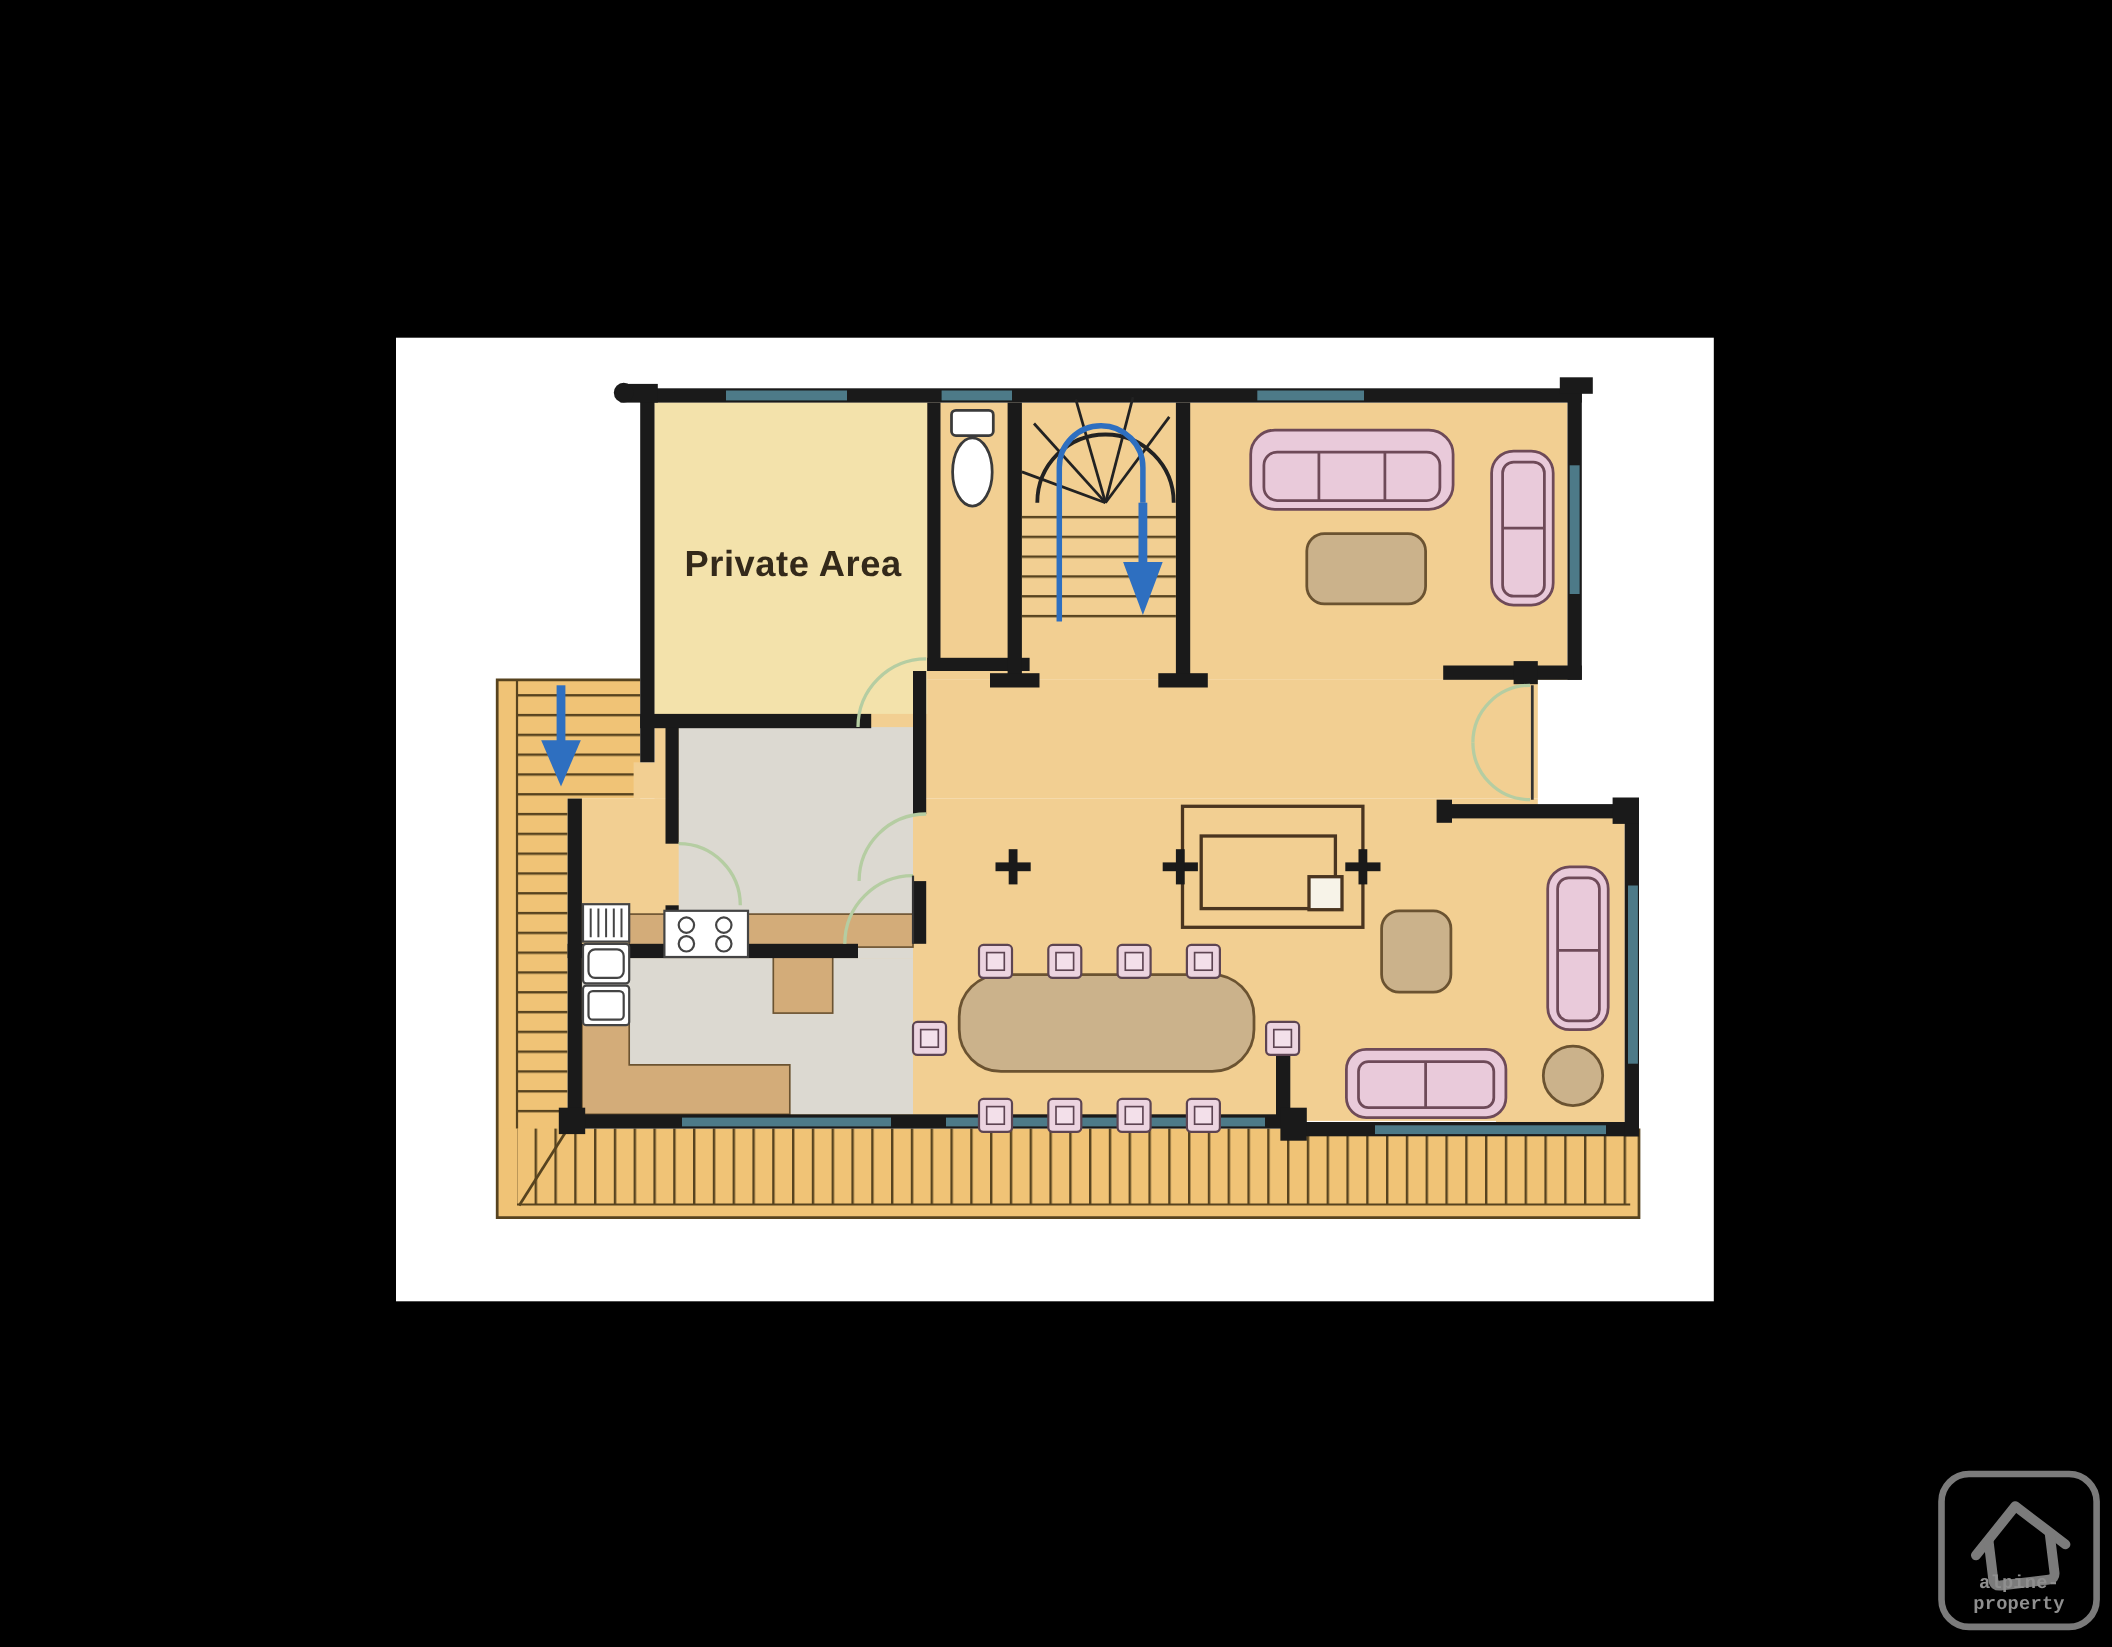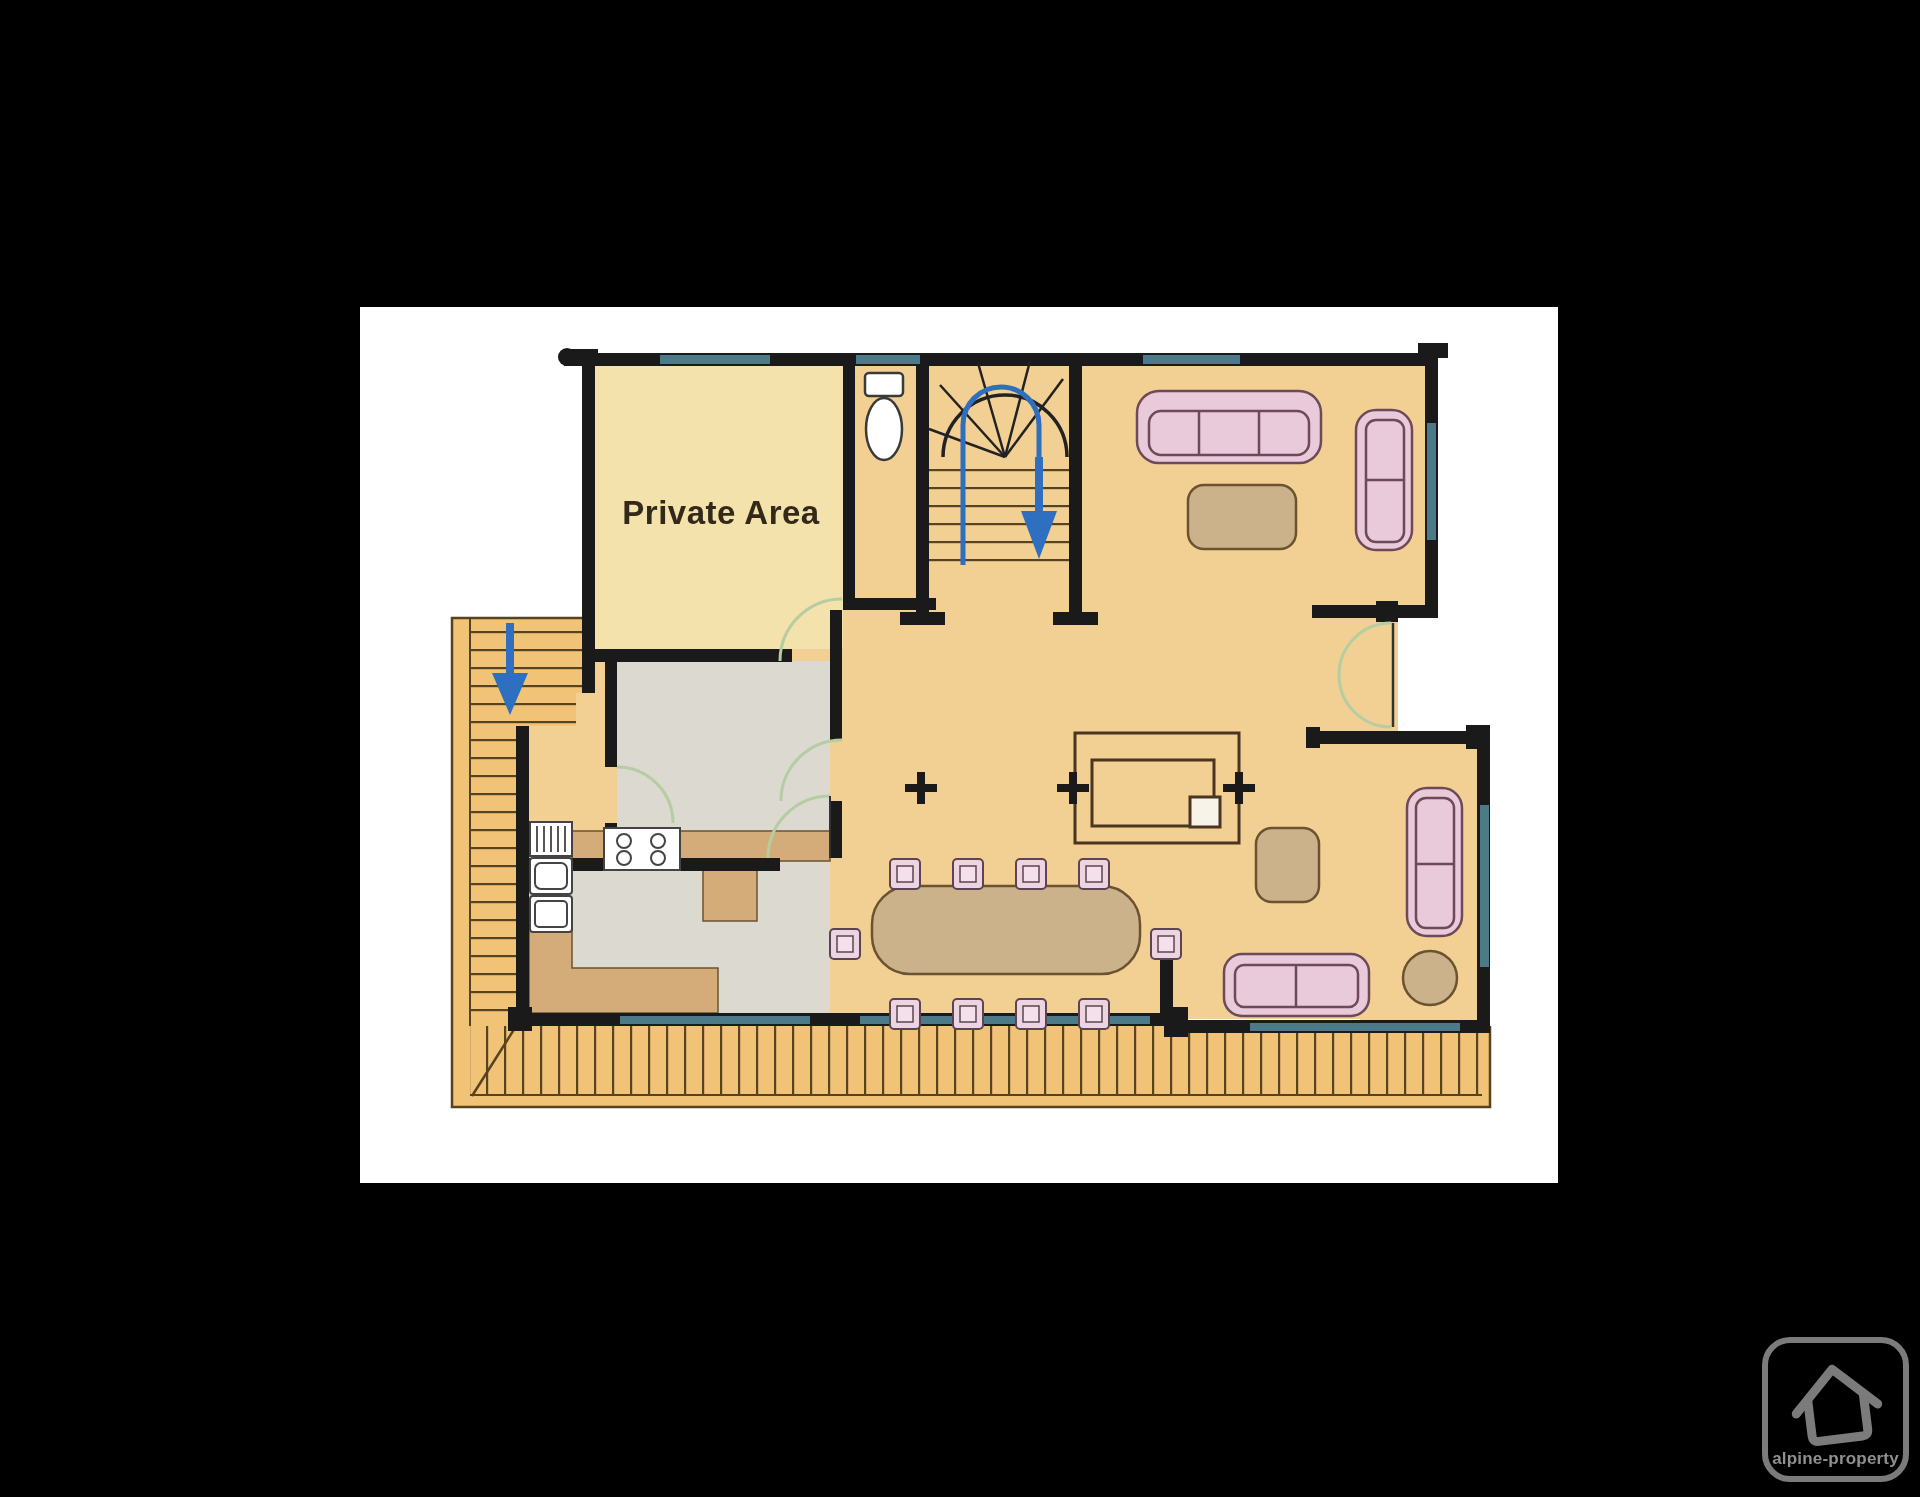--- a/index.html
+++ b/index.html
@@ -13,21 +13,21 @@
   html,body{width:1920px;height:1497px;background:var(--bg);overflow:hidden;
     font-family:"Liberation Sans", sans-serif;}
   .stage{position:absolute;left:0;top:0;width:1920px;height:1497px;background:var(--bg);}
   .panel{position:absolute;left:360px;top:307px;width:1198px;height:876px;background:var(--panel);padding-left:24px;}
   .plan-svg{position:absolute;left:0;top:0;}
   .room-label{position:absolute;color:var(--text);font-weight:600;letter-spacing:.5px;
     text-align:center;white-space:nowrap;transform:translate(-50%,-50%);}
   .label-private{left:361px;top:206px;font-size:33px;}
   .label-living{left:731px;top:387px;font-size:35px;}
   .logo{position:absolute;left:1762px;top:1337px;width:147px;height:145px;
-    border:6px solid var(--logo);border-radius:28px;}
+    border:6px solid var(--logo);border-radius:28px;font-family:Liberation Mono, monospace;}
   .logo-house{position:absolute;left:50%;top:8px;transform:translateX(-50%);}
   .logo-text{position:absolute;left:0;right:0;bottom:7px;text-align:center;
     color:var(--logotext);font-size:17px;font-weight:600;letter-spacing:.2px;}
 </style>
 </head>
 <body>
 
 <div class="stage">
   <div class="panel">
 

